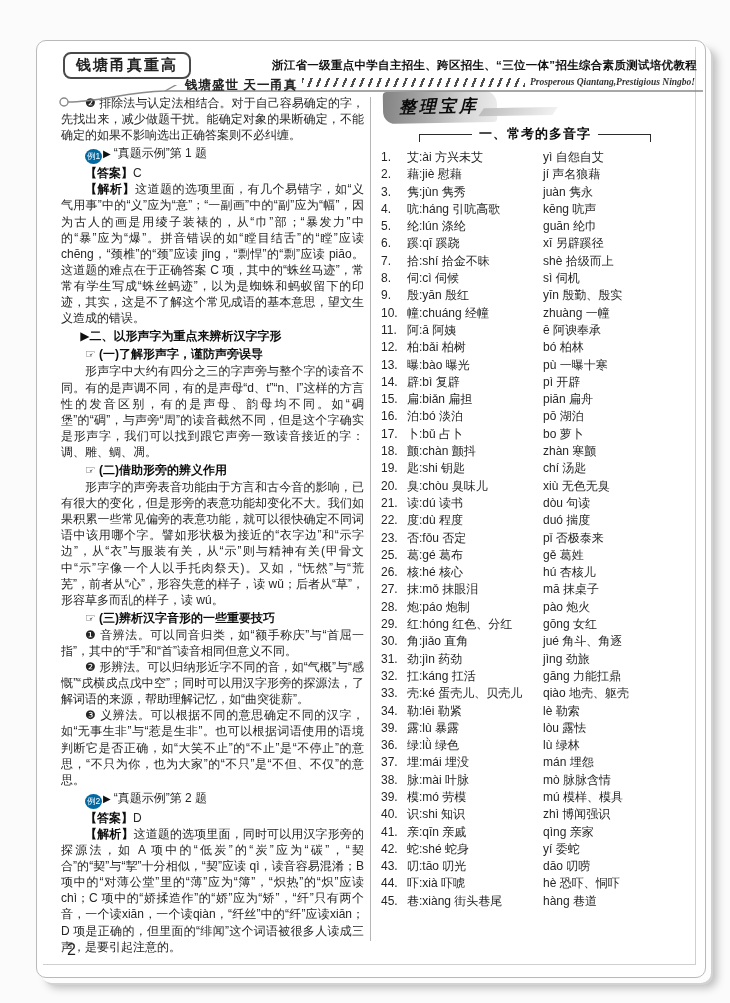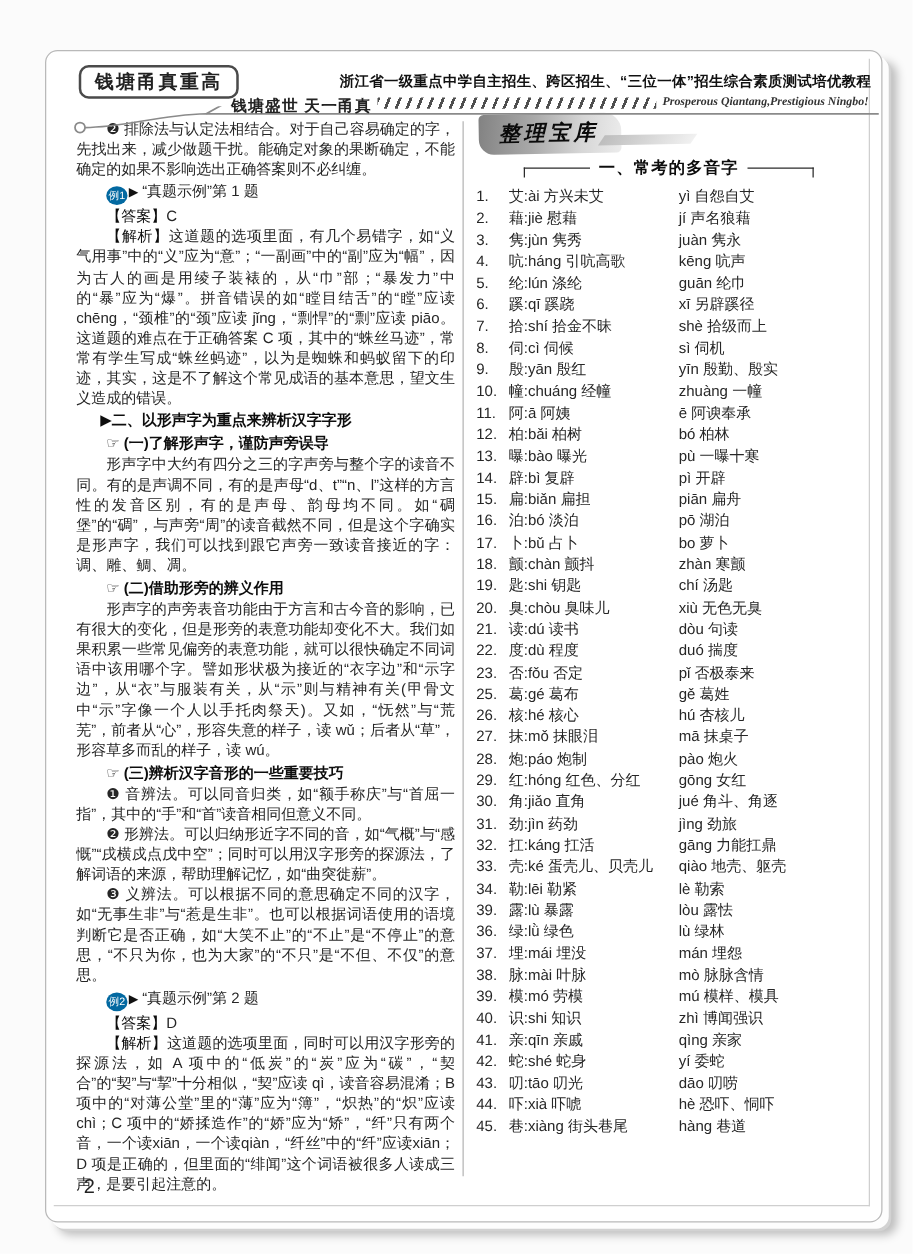--- a/index.html
+++ b/index.html
@@ -48,21 +48,21 @@
   .swoosh{position:absolute;left:18px;top:44px;width:650px;height:24px;z-index:1;}
   
   .left-col{
     position:absolute;left:24px;top:54px;width:303px;
     font-size:12px;line-height:16.1px;text-align:justify;color:#262626;
   }
   .left-col p{margin:0;}
   .para{text-indent:2em;}
   .h1{font-weight:bold;color:#0d0d0d;text-indent:1.6em;margin:2px 0 1px 0 !important;}
   .h2{font-weight:bold;color:#0d0d0d;text-indent:2em;margin:2px 0 1px 0 !important;}
-  .labeled b{font-weight:normal;color:#0d0d0d;}
+  .labeled b{font-weight:bold;color:#0d0d0d;}
   .example{text-indent:0;padding-left:2em;margin:2px 0 1px 0 !important;}
   .ex-badge{
     display:inline-block;width:17px;height:15px;border-radius:50%;
     background:#0369a1;color:#fff;font-size:8.5px;line-height:15px;text-align:center;
     vertical-align:-2px;letter-spacing:0;
   }
   .ex-arrow{font-size:10px;color:#111;margin:0 3px 0 1px;}
   .col-divider{position:absolute;left:333px;top:56px;bottom:36px;width:1px;background:#b5b5b5;}
   
   .right-col{position:absolute;left:342px;top:50px;right:8px;}

